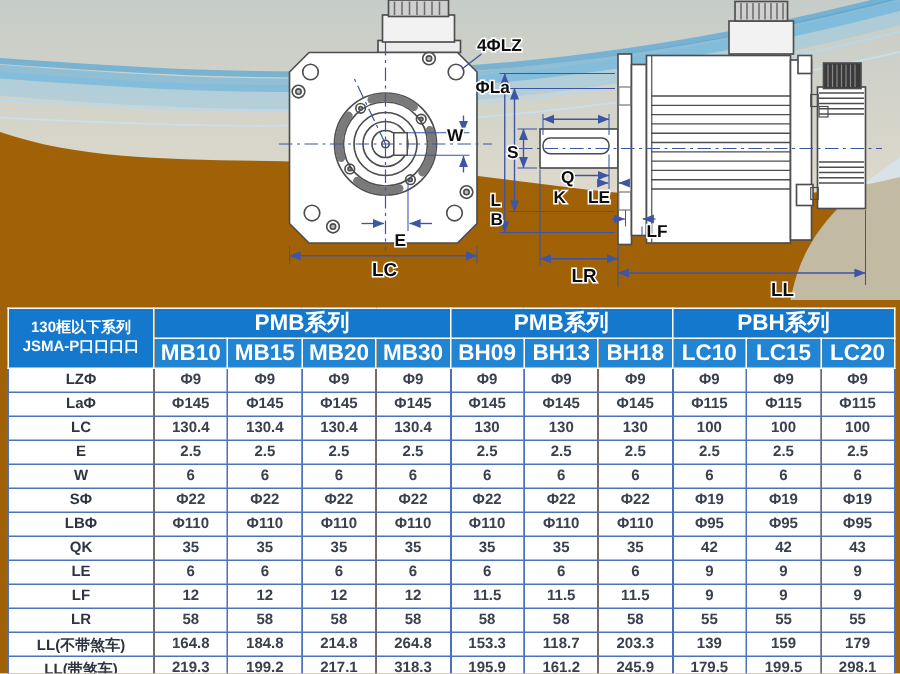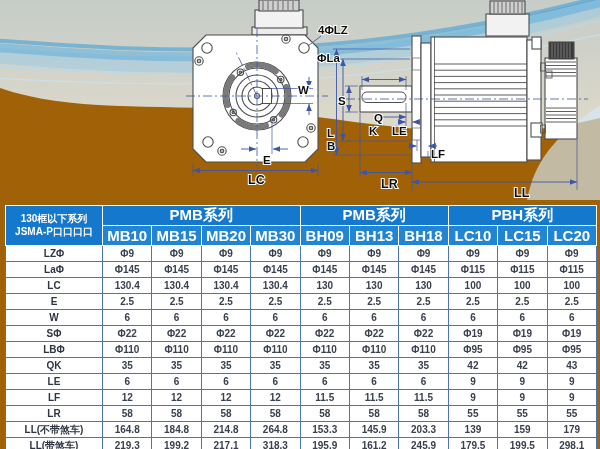--- a/index.html
+++ b/index.html
@@ -446,21 +446,21 @@
           <td>55</td>
           <td>55</td>
         </tr>
         <tr>
           <th class="rowlabel">LL(不带煞车)</th>
           <td>164.8</td>
           <td>184.8</td>
           <td>214.8</td>
           <td>264.8</td>
           <td>153.3</td>
-          <td>145.9</td>
+          <td>118.7</td>
           <td>203.3</td>
           <td>139</td>
           <td>159</td>
           <td>179</td>
         </tr>
         <tr>
           <th class="rowlabel">LL(带煞车)</th>
           <td>219.3</td>
           <td>199.2</td>
           <td>217.1</td>

